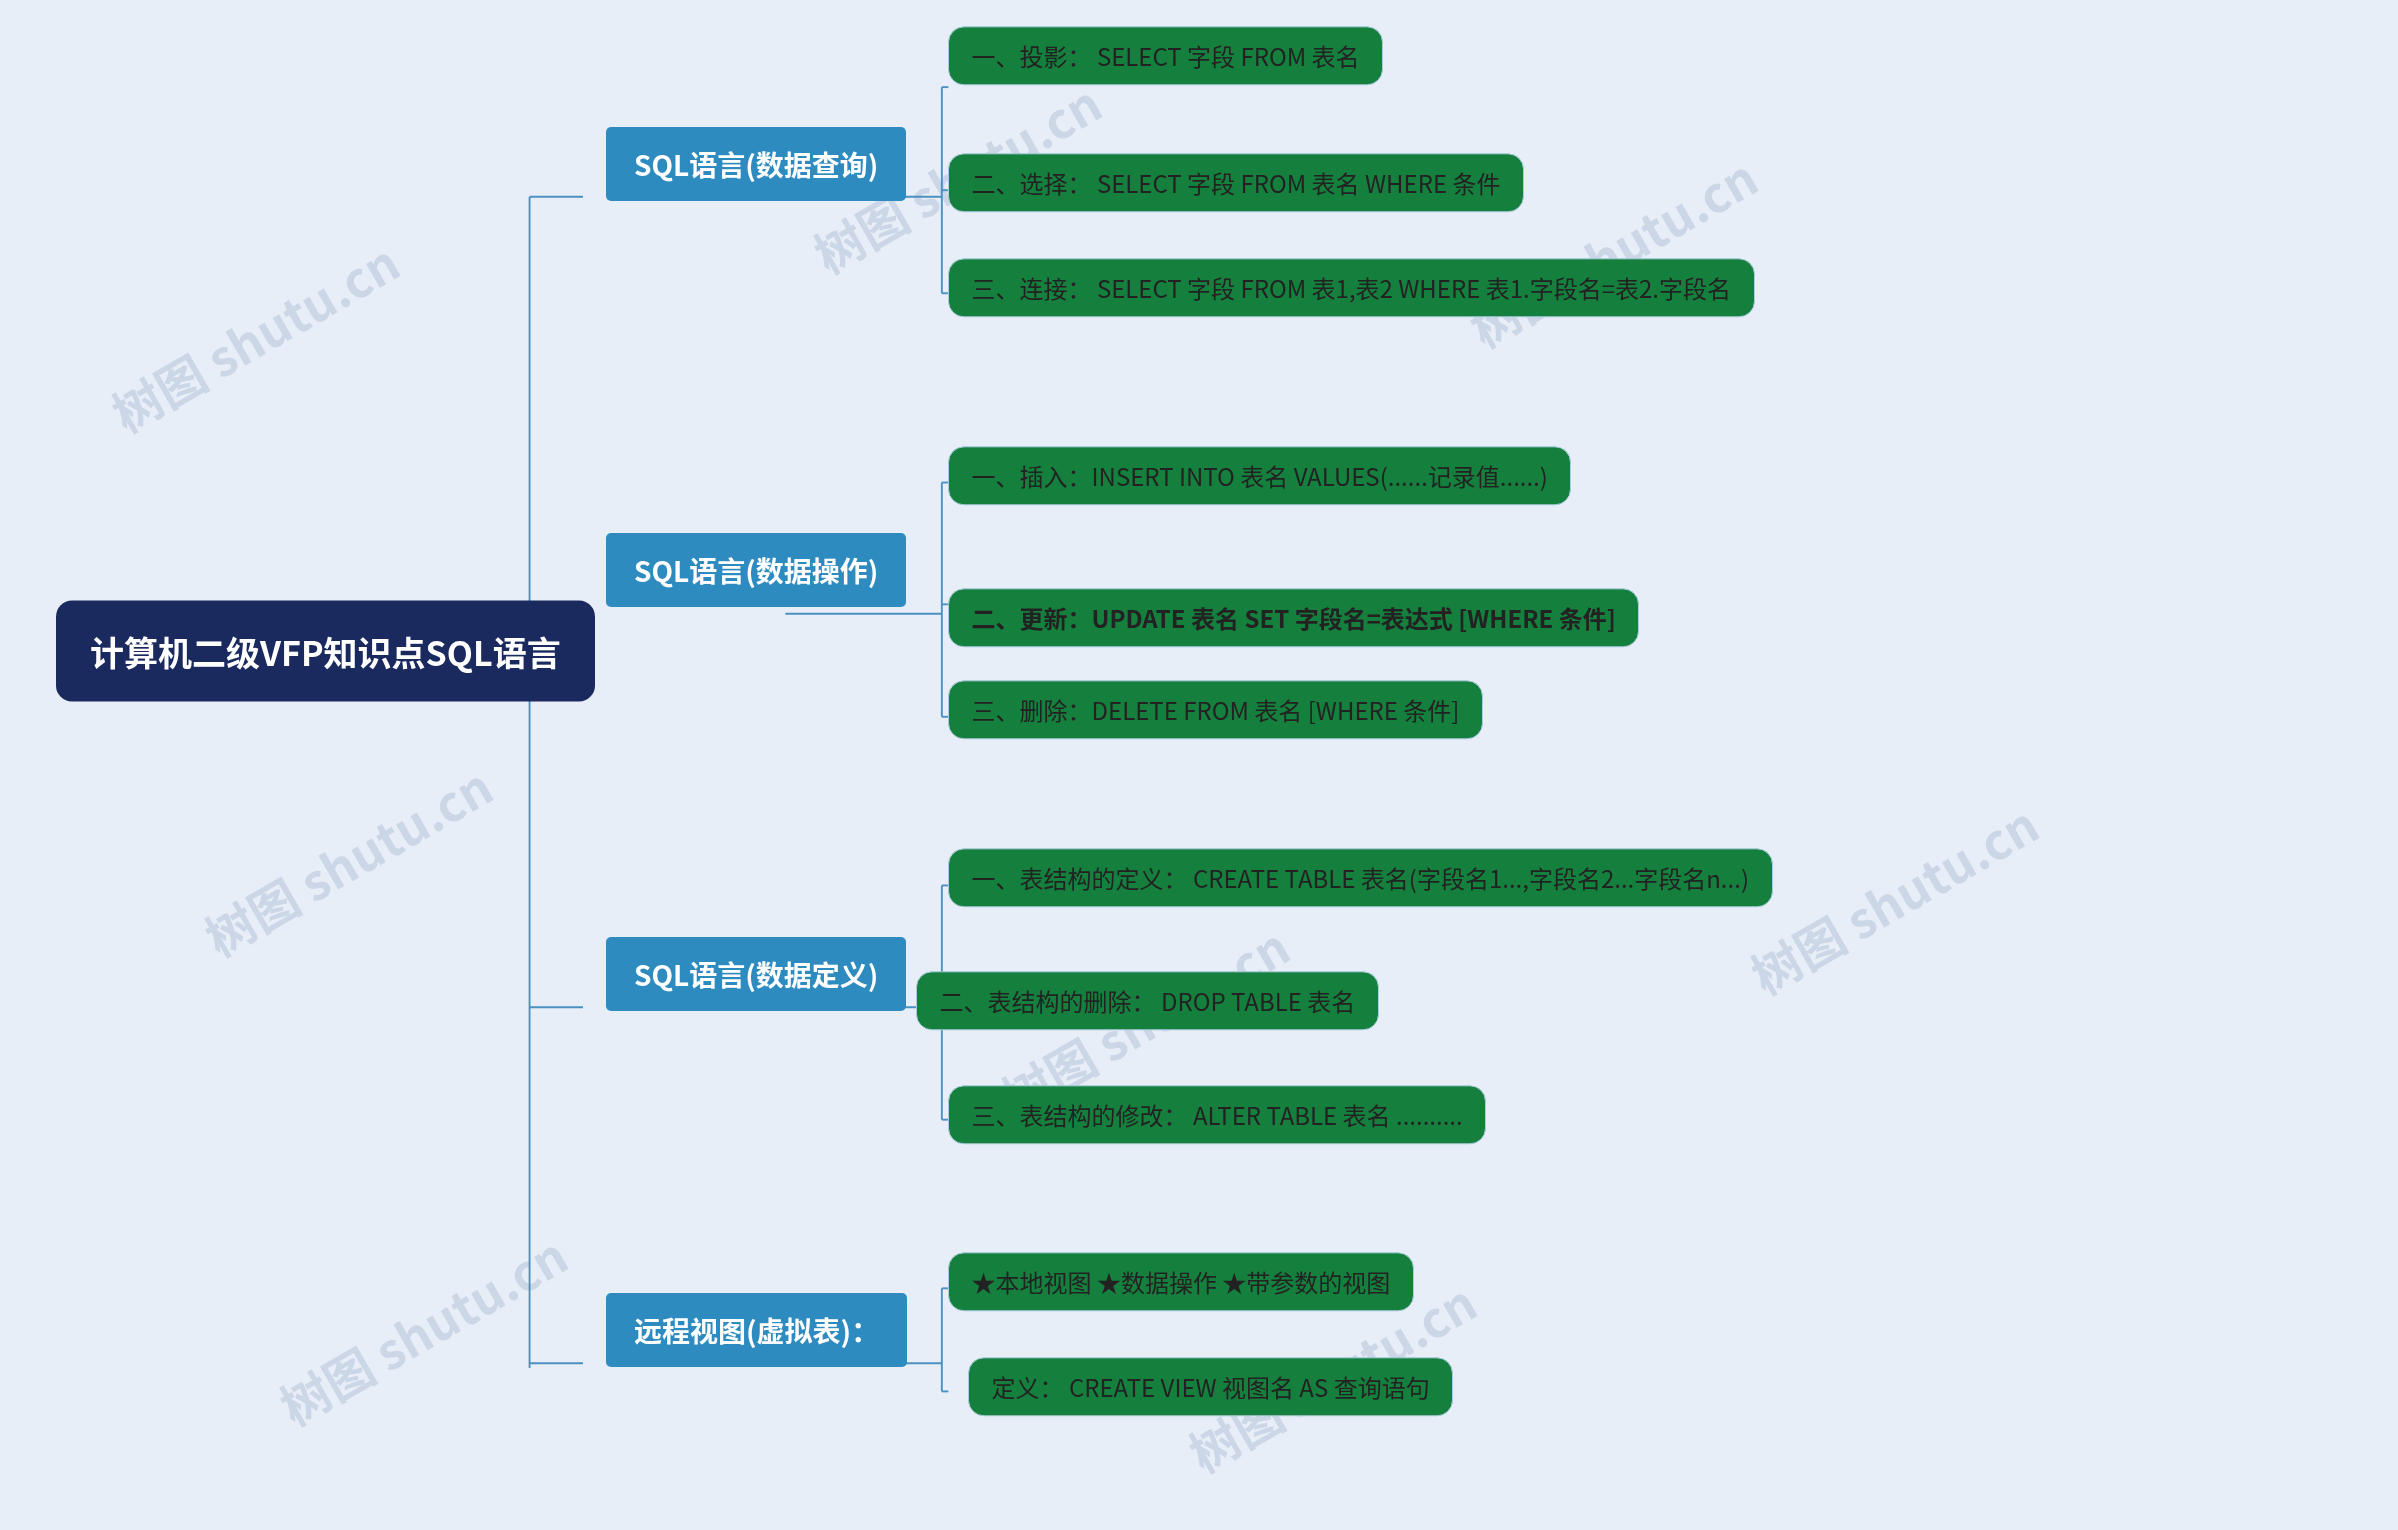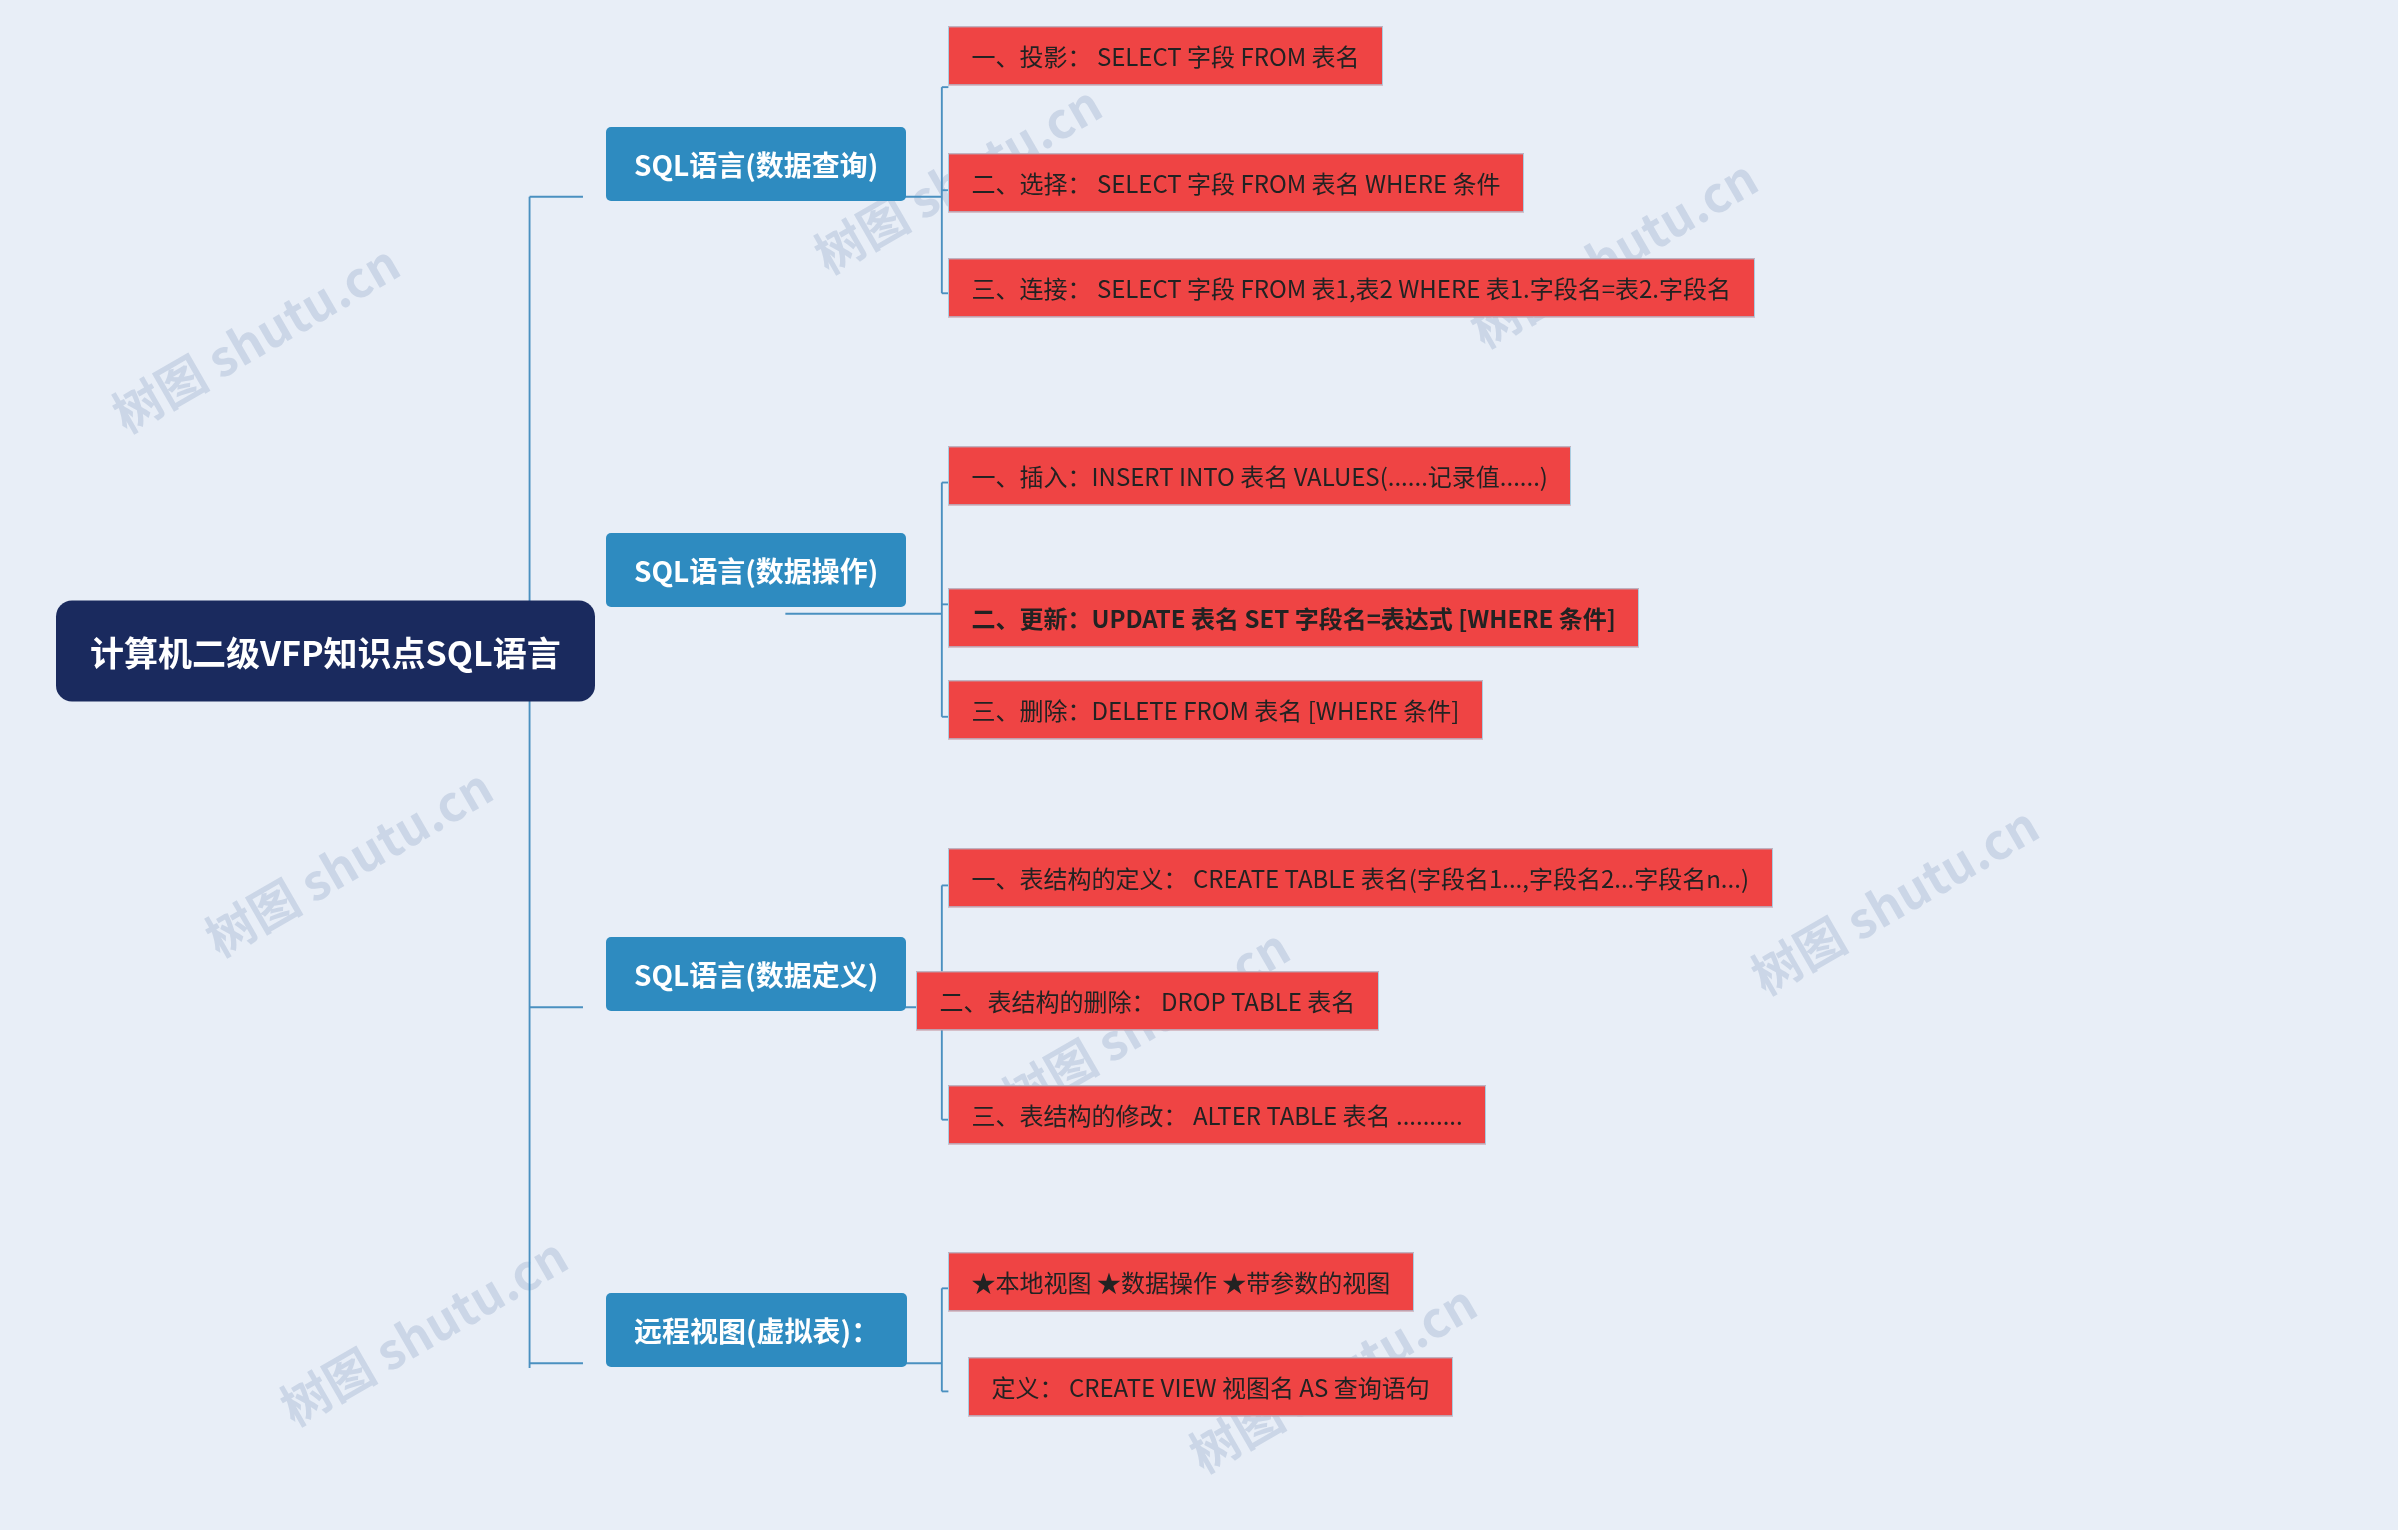--- a/index.html
+++ b/index.html
@@ -56,24 +56,24 @@
       font-size: 28px;
       font-weight: bold;
       white-space: nowrap;
       z-index: 10;
       margin-left: 23px;
     }
 
     
     .leaf-node {
       position: absolute;
-      background: #ef4444;
+      background: #15803d;
       color: #222;
       border: 1.4px solid #aacce0;
-      border-radius: 0;
+      border-radius: 16px;
       padding: 11.2px 22.5px;
       font-size: 24px;
       white-space: nowrap;
       z-index: 10;
     }
 
     
     .connectors {
       position: absolute;
       top: 0; left: 0;

